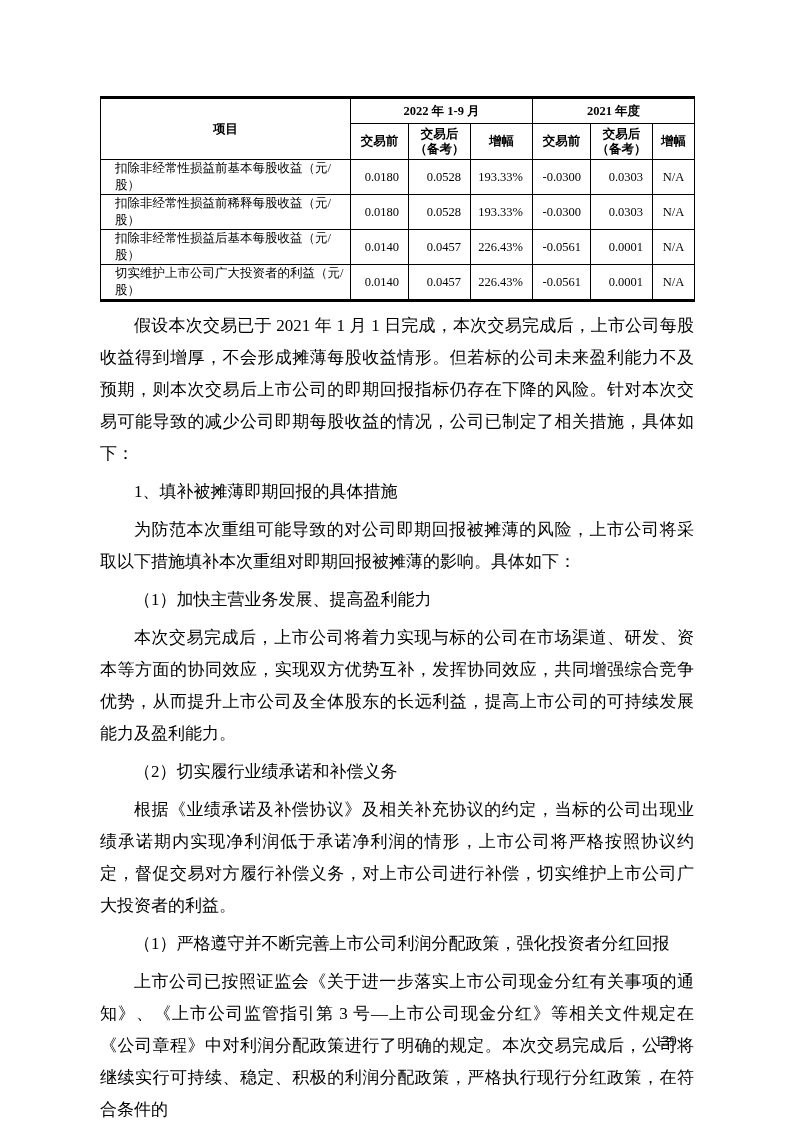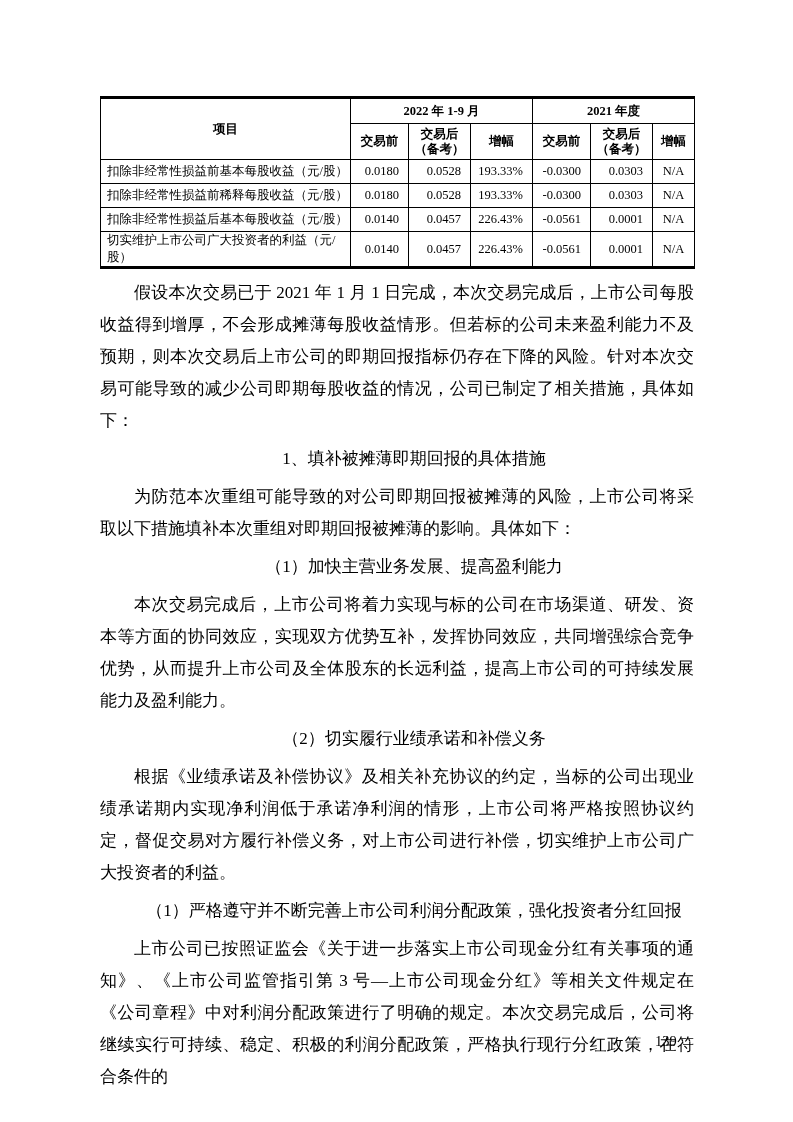--- a/index.html
+++ b/index.html
@@ -38,37 +38,37 @@
   table.eps-table thead th {
     font-weight: bold;
     text-align: center;
     line-height: 15px;
     white-space: pre-line;
     padding: 2px 1px;
   }
   tr.group-row { height: 26px; }
   tr.sub-row   { height: 36px; padding-left: 27px; }
   table.eps-table tbody tr { height: 24px; }
-  td.item { text-align: left;  padding-left: 6px;  }
+  td.item { text-align: left;  padding-left: 14px;  }
   td.num  { text-align: right; padding-right: 9px; }
   td.na   { text-align: center; }
 
   
   .body-text {
     font-size: 17px;
     line-height: 32px;
     text-align: justify;
   }
   .body-text p {
     margin: 6px 0;
     text-indent: 2em;
   }
   .body-text p.first { margin-top: 8px; }
   .body-text p.sub-heading {
-    text-align: center;
+    text-align: left;
   }
 
   .page-number {
     position: absolute;
     left: 655px;
     top: 1033px;
     font-size: 14.5px;
   }
 </style>
 </head>

